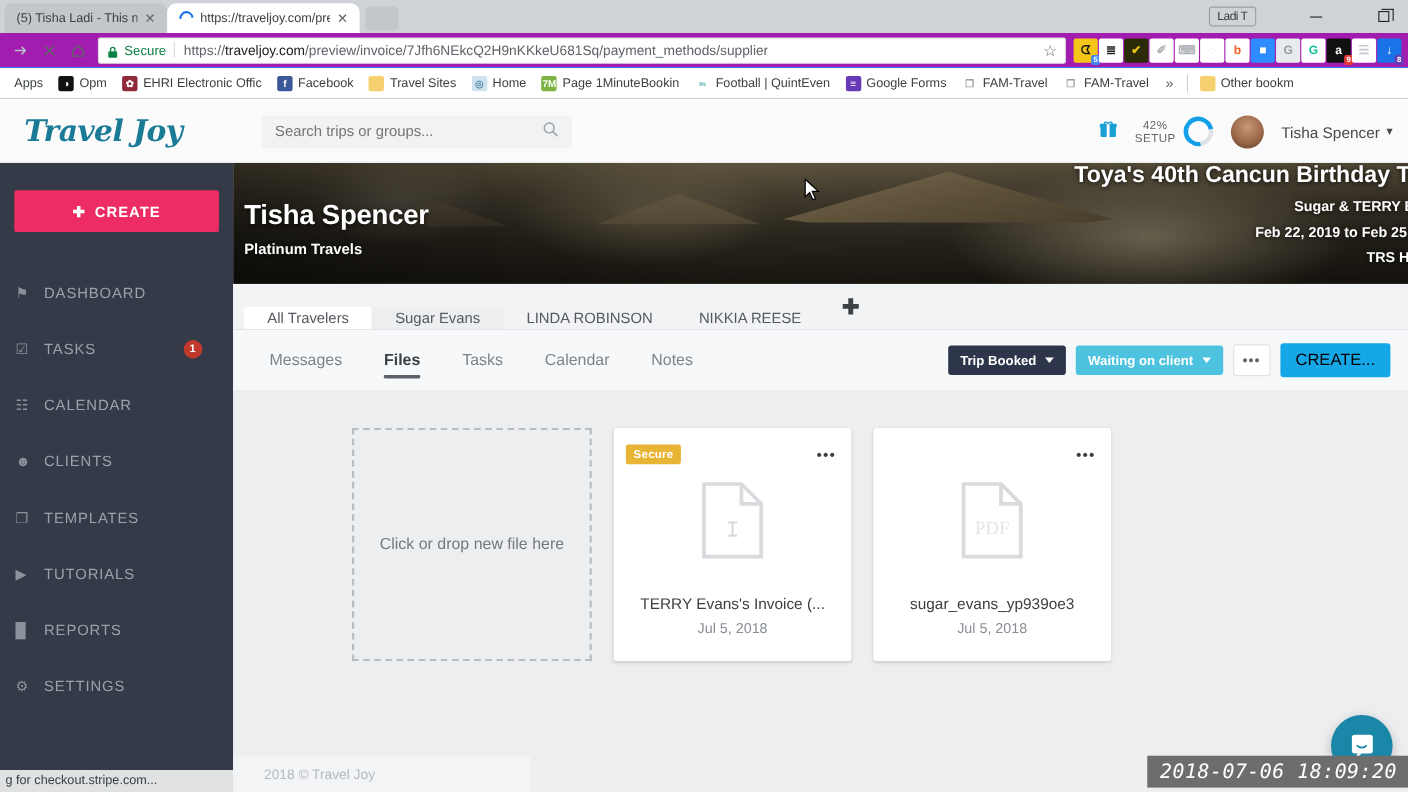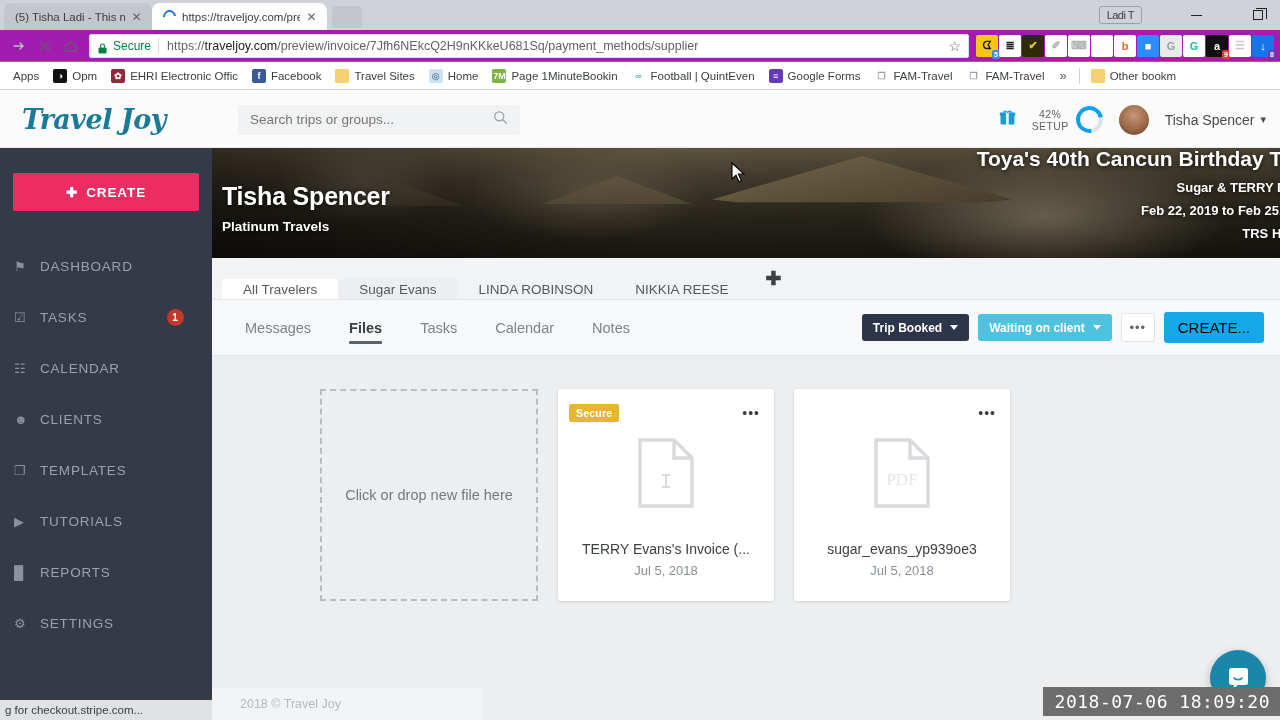--- a/index.html
+++ b/index.html
@@ -354,20 +354,21 @@
     position: absolute; right: 14px; bottom: 14px; width: 56px; height: 56px;
     border-radius: 50%; background: #1a87a8;
     display: flex; align-items: center; justify-content: center;
     box-shadow: 0 3px 10px rgba(0,0,0,.22); z-index: 20;
   }
   .timestamp {
     position: absolute; right: 0; bottom: 4px; background: #6d6d6d;
     color: #fff; font-family: "DejaVu Sans Mono", monospace;
     font-size: 18px; letter-spacing: 0.5px; padding: 4px 10px 4px 12px;
     z-index: 30;
+    font-style: italic;
   }
   .cursor { position: absolute; left: 731px; top: 162px; z-index: 40; }
 </style>
 </head>
 <body>
 
 <div class="browser">
 
   <div class="titlebar">
     <div class="tabstrip">

